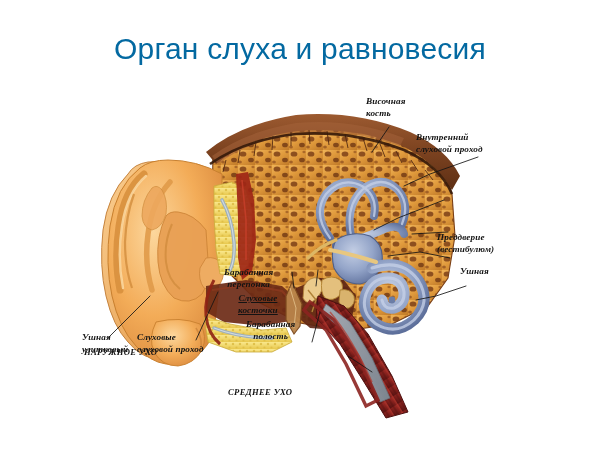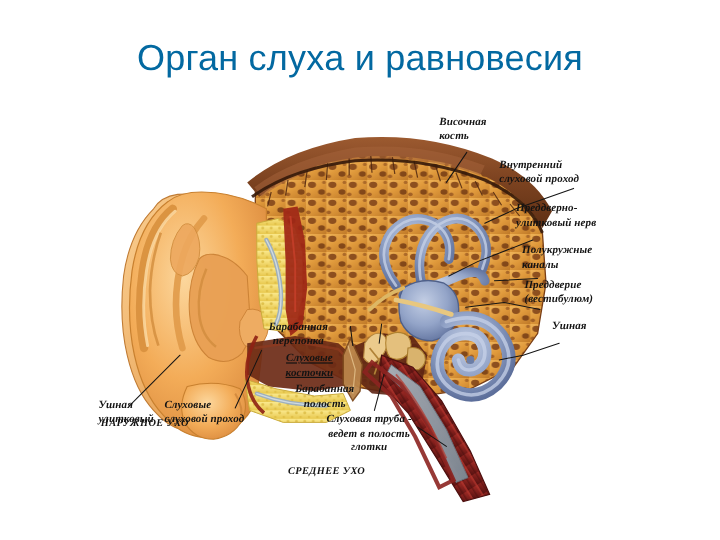--- a/index.html
+++ b/index.html
@@ -294,48 +294,41 @@
       </g>
     </svg>
   </div>
 
   <div class="lbl rt" style="left:366px; top:96px;font-family:Liberation Serif, serif;">Височная
 кость</div>
 
   <div class="lbl rt" style="left:416px; top:120px;margin-top:12px;">Внутренний
 слуховой проход</div>
 
-  <div class="lbl rt" style="left:430px; top:168px;">Преддверно-
-улитковый нерв</div>
-
-  <div class="lbl rt" style="left:435px; top:203px;">Полукружные
-каналы</div>
+
 
   <div class="lbl rt" style="left:437px; top:232px;">Преддверие
 (вестибулюм)</div>
 
   <div class="lbl rt" style="left:460px; top:266px;">Ушная</div>
 
 
   <div class="lbl ct" style="left:224px; top:267px;">Барабанная
 перепонка</div>
 
   <div class="lbl ct" style="left:238px; top:293px;text-decoration:underline;">Слуховые
 косточки</div>
 
   <div class="lbl ct" style="left:246px; top:319px;">Барабанная
 полость</div>
 
-  <div class="lbl ct" style="left:272px; top:344px;">Слуховая труба -
-ведет в полость
-глотки</div>
 
   <div class="lbl" style="left:82px; top:332px;">Ушная
 улитковый</div>
 
   <div class="lbl" style="left:137px; top:332px;">Слуховые
 слуховой проход</div>
 
   <div class="lbl caps" style="left:84px; top:347px;">НАРУЖНОЕ УХО</div>
 
-  <div class="lbl caps" style="left:240px; top:387px;">СРЕДНЕЕ УХО</div>
+  <div class="lbl caps" style="left:228px; top:387px;">СРЕДНЕЕ УХО</div>
 
 </div>
 
 </body></html>

